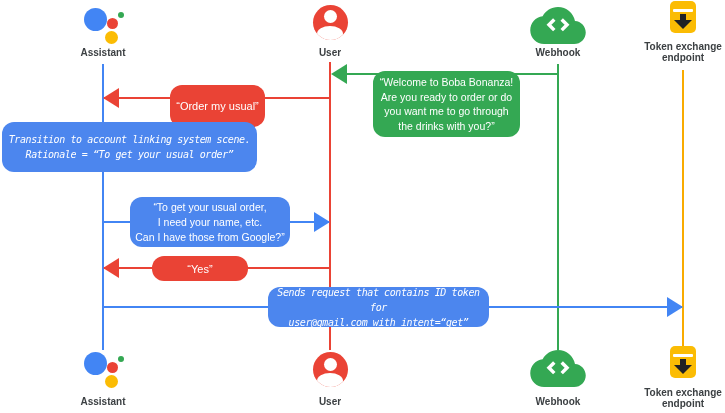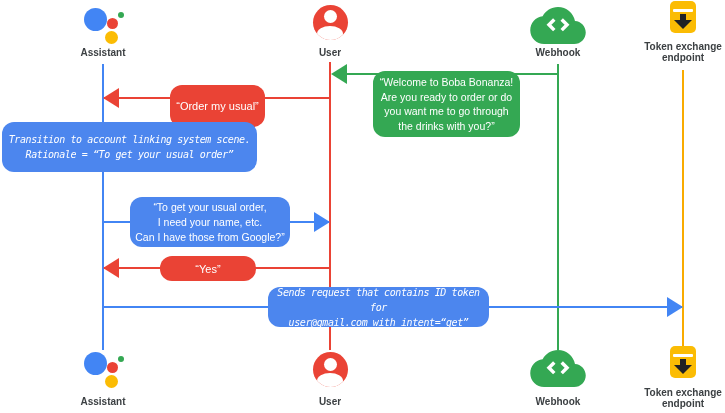--- a/index.html
+++ b/index.html
@@ -99,21 +99,21 @@
 
   <div class="bubble b-red" style="left:170px;top:85px;width:95px;height:42px;">“Order my usual”</div>
 
   <div class="bubble b-blue" style="left:130px;top:197px;width:160px;height:50px;">“To get your usual order,
 I need your name, etc.
 Can I have those from Google?”</div>
 
   <div class="bubble b-note" style="left:2px;top:122px;width:255px;height:50px;">Transition to account linking system scene.
 Rationale = “To get your usual order”</div>
 
-  <div class="bubble b-red" style="left:160px;top:256px;width:96px;height:25px;">“Yes”</div>
+  <div class="bubble b-red" style="left:152px;top:256px;width:96px;height:25px;">“Yes”</div>
 
   <div class="bubble b-note" style="left:268px;top:287px;width:221px;height:40px;">Sends request that contains ID token for
 user@gmail.com with intent=“get”</div>
 
   <div class="assistant-logo" style="left:78px;top:0px;">
     <span class="a-blue"></span>
       <span class="a-red"></span>
       <span class="a-green"></span>
       <span class="a-yellow"></span>
   </div>

